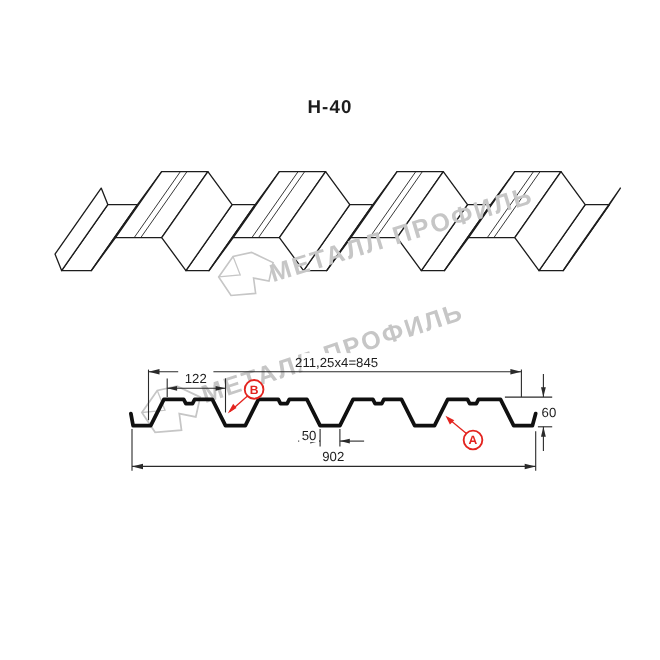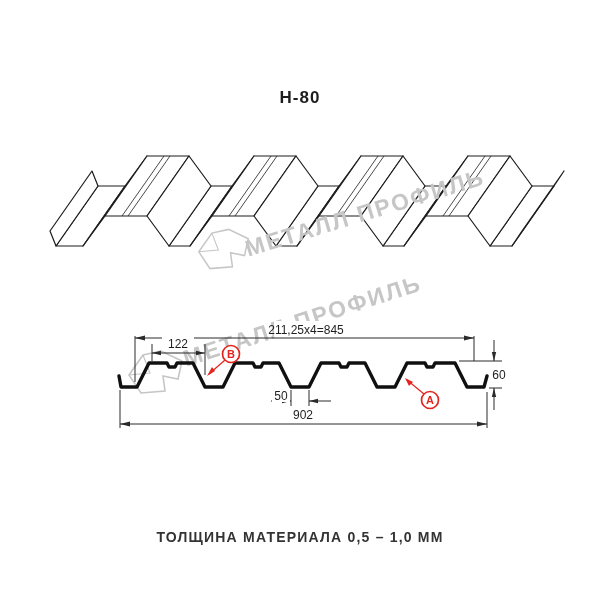--- a/index.html
+++ b/index.html
@@ -21,21 +21,21 @@
   #drawing{position:absolute;left:0;top:0;z-index:2;}
   svg{display:block;}
   .dim-text{font-size:12px;fill:#1e1e1e;font-family:"Liberation Sans",sans-serif;}
   .callout-text{font-size:11px;font-weight:700;font-family:"Liberation Sans",sans-serif;}
 </style>
 </head>
 <body>
 
 <div id="stage">
 
-  <div class="subtitle">Н-80</div>
+  <div class="subtitle">Н-40</div>
 
   <svg id="wmlogo2" class="wm-logo" width="60" height="48" viewBox="0 0 60 48">
     <polygon points="3,27 17,7 35,3 56,13 52,31 37,28 39,43 15,45" fill="none" stroke="#c6c6c6" stroke-width="1.6"></polygon>
     <polyline points="17,7 24,25 3,27" fill="none" stroke="#c6c6c6" stroke-width="1.2"></polyline>
   </svg>
   <div id="wm2" class="wm-text">МЕТАЛЛ ПРОФИЛЬ</div>
 
   <svg id="drawing" width="600" height="600" viewBox="0 0 600 600">
 
     <g fill="#ffffff" stroke="#1c1c1c" stroke-width="1.2" stroke-linejoin="round">
@@ -153,14 +153,13 @@
       </g>
     </g>
   </svg>
 
   <svg id="wmlogo1" class="wm-logo" width="56" height="46" viewBox="0 0 60 48">
     <polygon points="3,27 17,7 35,3 56,13 52,31 37,28 39,43 15,45" fill="none" stroke="#c6c6c6" stroke-width="1.6"></polygon>
     <polyline points="17,7 24,25 3,27" fill="none" stroke="#c6c6c6" stroke-width="1.2"></polyline>
   </svg>
   <div id="wm1" class="wm-text">МЕТАЛЛ ПРОФИЛЬ</div>
 
-  <div class="footer-text">ТОЛЩИНА МАТЕРИАЛА 0,5 – 1,0 ММ</div>
 </div>
 
 </body></html>

